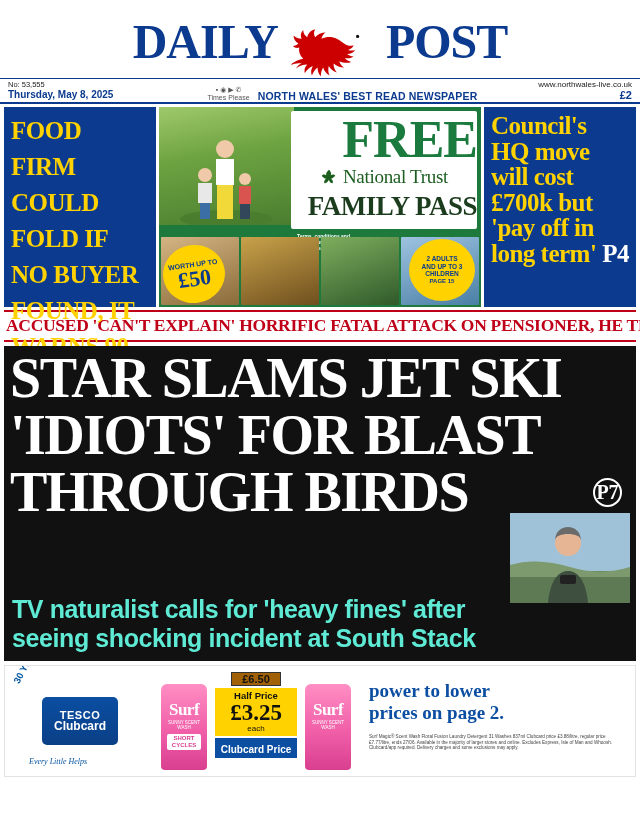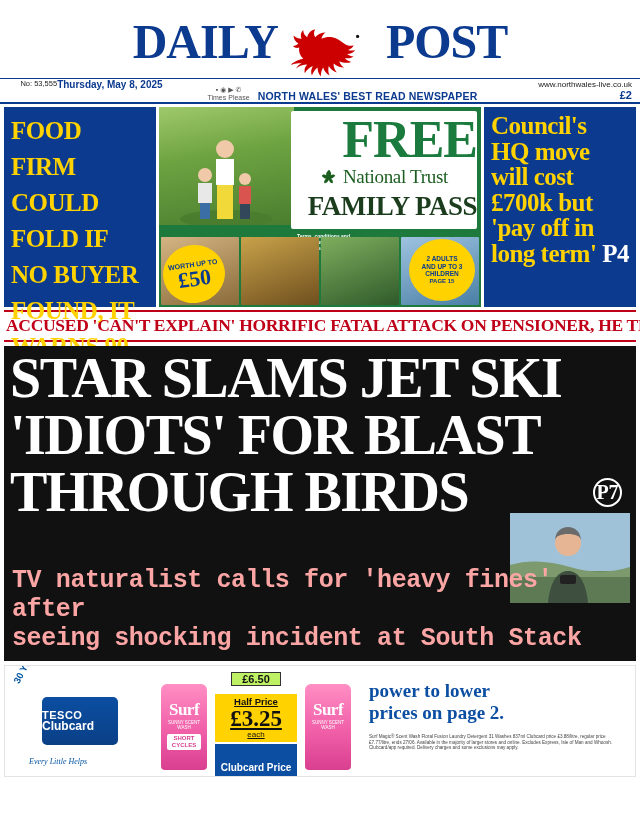--- a/index.html
+++ b/index.html
@@ -46,21 +46,21 @@
     border-top: 1px solid #0b3a8f;
     border-bottom: 2px solid #0b3a8f;
     height: 26px;
     font-size: 9px;
     color: #0b3a8f;
   }
   .infobar .left {
     width: 175px;
     padding-left: 8px;
     display: flex;
-    flex-direction: row;
+    flex-direction: column;
     justify-content: center;
   }
   .issue-no { font-size: 7.5px; color: #222; line-height: 9px; }
   .issue-date { font-weight: bold; font-size: 10px; color: #0b3a8f; line-height: 12px; }
   .infobar .mid {
     flex: 1;
     display: flex;
     align-items: flex-end;
     justify-content: center;
     gap: 8px;
@@ -252,26 +252,26 @@
   .splash-photo {
     position: absolute;
     right: 6px; top: 167px;
     width: 120px; height: 90px;
     background: linear-gradient(180deg,#9fc2d8 0%,#6f93ad 55%,#4d6b57 100%);
     overflow: hidden;
   }
   .splash-sub {
     position: absolute;
     left: 8px; bottom: 8px; right: 6px;
-    font-family: Liberation Mono, monospace;
+    font-family: Liberation Sans, sans-serif;
     font-weight: bold;
     font-size: 25px;
     line-height: 29px;
     letter-spacing: -0.4px;
-    color: #fca5a5;
+    color: #5eead4;
   }
 
   
   .bottomad {
     position: relative;
     margin: 4px 4px 4px 4px;
     height: 112px;
     background: #ffffff;
     border: 1px solid #e3e3e3;
     display: flex;
@@ -287,21 +287,21 @@
     font-size: 9.5px; color: #00539f; font-weight: bold;
     transform: rotate(-62deg);
     transform-origin: left top;
     white-space: nowrap;
   }
   .clubcard {
     width: 76px; height: 48px;
     background: linear-gradient(180deg,#0b4ea2,#0a3f86);
     border-radius: 5px;
     color: #fff;
-    display: flex; flex-direction: column; align-items: flex-start; justify-content: center;
+    display: flex; flex-direction: column; align-items: center; justify-content: center;
     line-height: 11px;
   }
   .clubcard .cc1 { font-size: 11px; font-weight: bold; letter-spacing: 0.5px;}
   .clubcard .cc2 { font-size: 12px; font-weight: bold; }
   .everylittle {
     position: absolute; left: 24px; bottom: 10px;
     font-family: "Liberation Serif", serif;
     font-style: italic;
     font-size: 8px; color: #00539f;
   }
@@ -317,30 +317,30 @@
   .bottle .bs { font-size: 4.5px; line-height: 5px; }
   .bottle .bb { font-size: 6px; font-weight: bold; background:#fff; color:#d93f90; margin: 4px 6px 0 6px; border-radius:2px; line-height:7px; padding:1px 0;}
   .pricebox {
     width: 86px;
     margin: 6px 0;
     text-align: center;
     display: flex; flex-direction: column; align-items: center;
   }
   .was {
     border: 1px solid #333; font-size: 11px; padding: 0 10px; color:#111;
-    font-weight: bold; background:#bef264;
+    font-weight: bold; background:#a16207;
   }
   .halfprice {
-    background: #ffd200; color: #111; width: 82px; margin-top: 8px; padding: 2px 0 3px 0; text-decoration: underline;
+    background: #ffd200; color: #111; width: 82px; margin-top: 2px; padding: 2px 0 3px 0;
   }
   .halfprice .hp1 { font-size: 9.5px; font-weight: bold; }
   .halfprice .hp2 { font-family:"Liberation Serif",serif; font-size: 23px; font-weight: bold; line-height: 23px;}
   .halfprice .hp3 { font-size: 8px; }
   .ccprice {
-    background: #0b4ea2; color: #fff; width: 82px; margin-top: 2px; padding: 18px 0 3px 0;
+    background: #0b4ea2; color: #fff; width: 82px; margin-top: 2px; padding: 6px 0 3px 0;
     font-size: 10px; font-weight: bold; line-height: 11px;
   }
   .admsg {
     flex: 1;
     padding: 14px 8px 4px 12px;
   }
   .admsg .dh {
     color: #0b4ea2;
     font-family: "Liberation Serif", serif;
     font-weight: bold;

